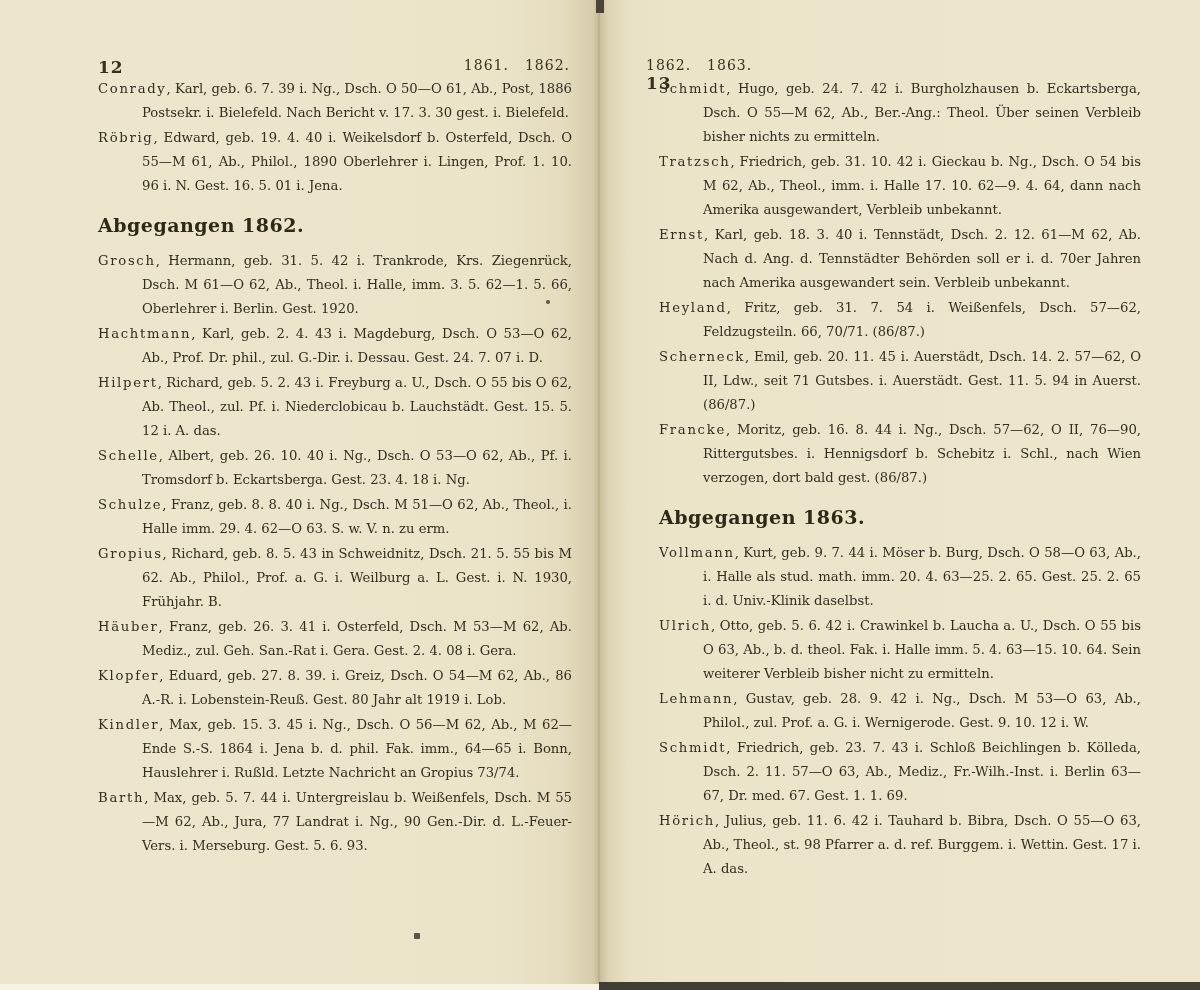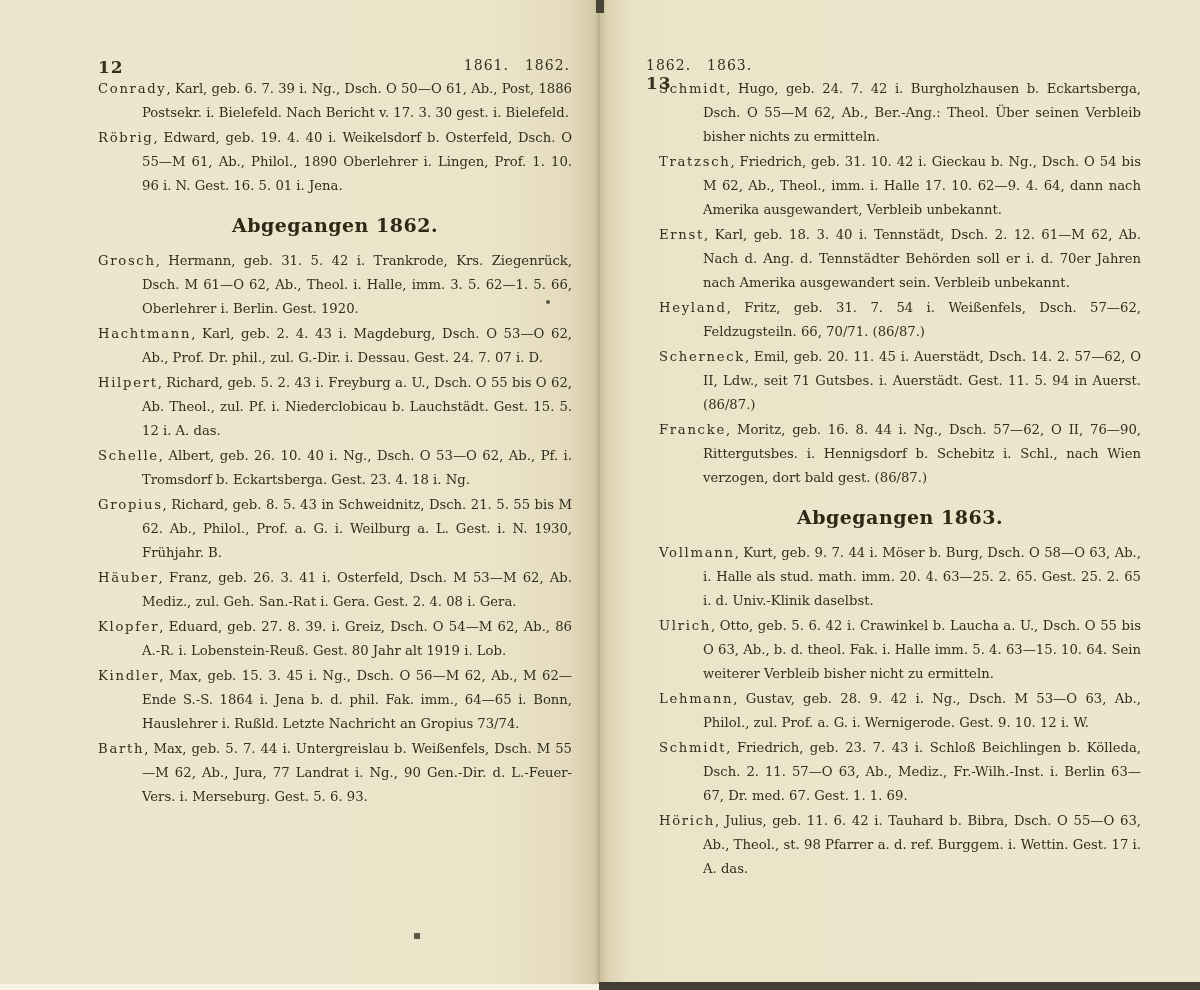--- a/index.html
+++ b/index.html
@@ -38,21 +38,21 @@
     position:absolute;top:77px;
     font-size:13.2px;line-height:24px;color:#332d20;
     text-align:justify;
   }
   .page-body.left{left:98px;width:474px;}
   .page-body.right{left:646px;width:482px;margin-left:13px;}
 
   .entry{margin:0 0 1px 0;padding-left:44px;text-indent:-44px;}
   .surname{letter-spacing:1.7px;}
   .section-heading{
-    text-align:center;font-size:19px;font-weight:bold;color:#2e2817;
+    font-size:19px;font-weight:bold;color:#2e2817;
     margin:15px 0 12px 0;letter-spacing:.5px;text-indent:0;
   }
 </style>
 </head>
 <body>
 
 <div class="page page-left"></div>
 <div class="page page-right"></div>
 <div class="gutter-line"></div>
 <div class="gutter-top-tick"></div>
@@ -72,20 +72,21 @@
 </div>
 
 <div class="page-body left">
     <p class="entry"><span class="surname">Conrady</span>, Karl, geb. 6. 7. 39 i. Ng., Dsch. O 50—O 61, Ab., Post, 1886 Postsekr. i. Bielefeld. Nach Bericht v. 17. 3. 30 gest. i. Bielefeld.</p>
     <p class="entry"><span class="surname">Röbrig</span>, Edward, geb. 19. 4. 40 i. Weikelsdorf b. Osterfeld, Dsch. O 55—M 61, Ab., Philol., 1890 Oberlehrer i. Lingen, Prof. 1. 10. 96 i. N. Gest. 16. 5. 01 i. Jena.</p>
     <div class="section-heading">Abgegangen 1862.</div>
     <p class="entry"><span class="surname">Grosch</span>, Hermann, geb. 31. 5. 42 i. Trankrode, Krs. Ziegenrück, Dsch. M 61—O 62, Ab., Theol. i. Halle, imm. 3. 5. 62—1. 5. 66, Oberlehrer i. Berlin. Gest. 1920.</p>
     <p class="entry"><span class="surname">Hachtmann</span>, Karl, geb. 2. 4. 43 i. Magdeburg, Dsch. O 53—O 62, Ab., Prof. Dr. phil., zul. G.-Dir. i. Dessau. Gest. 24. 7. 07 i. D.</p>
     <p class="entry"><span class="surname">Hilpert</span>, Richard, geb. 5. 2. 43 i. Freyburg a. U., Dsch. O 55 bis O 62, Ab. Theol., zul. Pf. i. Niederclobicau b. Lauchstädt. Gest. 15. 5. 12 i. A. das.</p>
     <p class="entry"><span class="surname">Schelle</span>, Albert, geb. 26. 10. 40 i. Ng., Dsch. O 53—O 62, Ab., Pf. i. Tromsdorf b. Eckartsberga. Gest. 23. 4. 18 i. Ng.</p>
+    <p class="entry"><span class="surname">Schulze</span>, Franz, geb. 8. 8. 40 i. Ng., Dsch. M 51—O 62, Ab., Theol., i. Halle imm. 29. 4. 62—O 63. S. w. V. n. zu erm.</p>
     <p class="entry"><span class="surname">Gropius</span>, Richard, geb. 8. 5. 43 in Schweidnitz, Dsch. 21. 5. 55 bis M 62. Ab., Philol., Prof. a. G. i. Weilburg a. L. Gest. i. N. 1930, Frühjahr. B.</p>
     <p class="entry"><span class="surname">Häuber</span>, Franz, geb. 26. 3. 41 i. Osterfeld, Dsch. M 53—M 62, Ab. Mediz., zul. Geh. San.-Rat i. Gera. Gest. 2. 4. 08 i. Gera.</p>
     <p class="entry"><span class="surname">Klopfer</span>, Eduard, geb. 27. 8. 39. i. Greiz, Dsch. O 54—M 62, Ab., 86 A.-R. i. Lobenstein-Reuß. Gest. 80 Jahr alt 1919 i. Lob.</p>
     <p class="entry"><span class="surname">Kindler</span>, Max, geb. 15. 3. 45 i. Ng., Dsch. O 56—M 62, Ab., M 62—Ende S.-S. 1864 i. Jena b. d. phil. Fak. imm., 64—65 i. Bonn, Hauslehrer i. Rußld. Letzte Nachricht an Gropius 73/74.</p>
     <p class="entry"><span class="surname">Barth</span>, Max, geb. 5. 7. 44 i. Untergreislau b. Weißenfels, Dsch. M 55—M 62, Ab., Jura, 77 Landrat i. Ng., 90 Gen.-Dir. d. L.-Feuer-Vers. i. Merseburg. Gest. 5. 6. 93.</p>
   </div>
 <div class="page-body right">
     <p class="entry"><span class="surname">Schmidt</span>, Hugo, geb. 24. 7. 42 i. Burgholzhausen b. Eckartsberga, Dsch. O 55—M 62, Ab., Ber.-Ang.: Theol. Über seinen Verbleib bisher nichts zu ermitteln.</p>
     <p class="entry"><span class="surname">Tratzsch</span>, Friedrich, geb. 31. 10. 42 i. Gieckau b. Ng., Dsch. O 54 bis M 62, Ab., Theol., imm. i. Halle 17. 10. 62—9. 4. 64, dann nach Amerika ausgewandert, Verbleib unbekannt.</p>
     <p class="entry"><span class="surname">Ernst</span>, Karl, geb. 18. 3. 40 i. Tennstädt, Dsch. 2. 12. 61—M 62, Ab. Nach d. Ang. d. Tennstädter Behörden soll er i. d. 70er Jahren nach Amerika ausgewandert sein. Verbleib unbekannt.</p>

